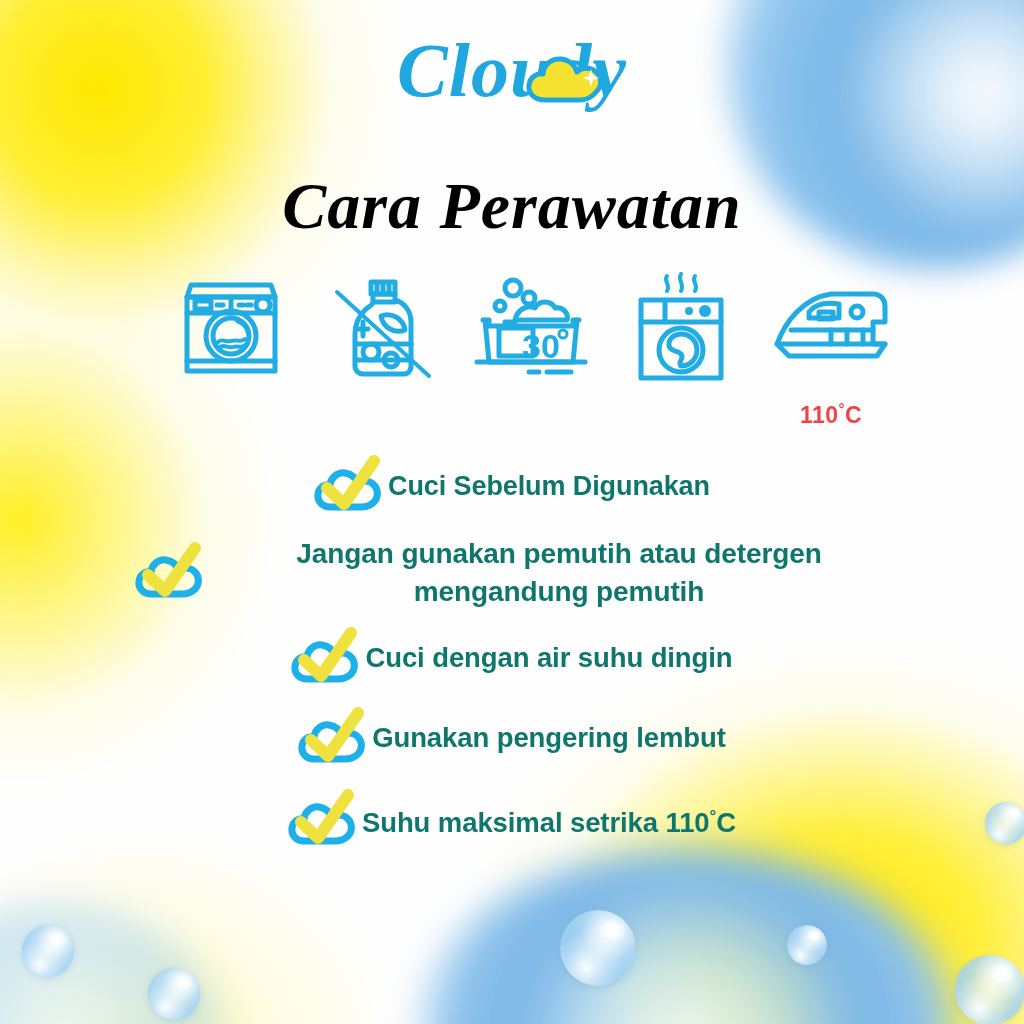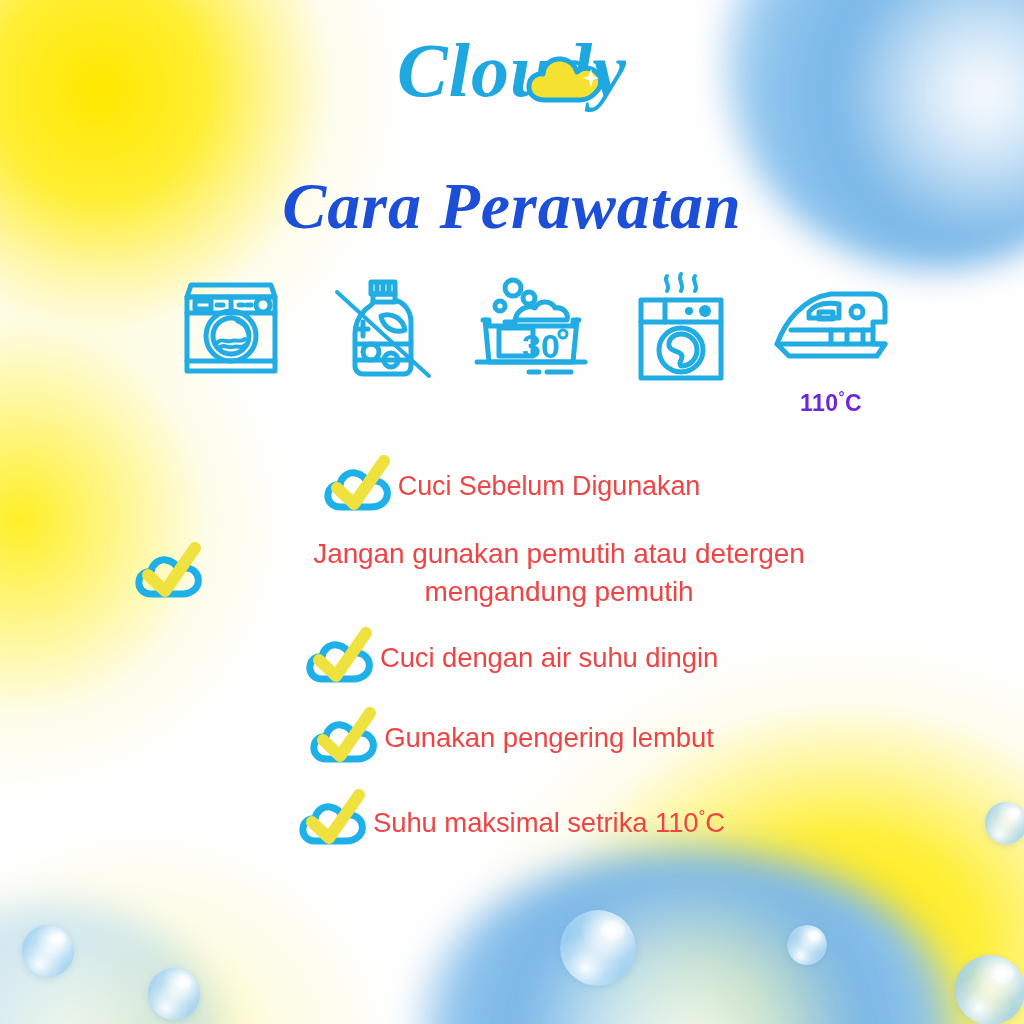--- a/index.html
+++ b/index.html
@@ -84,48 +84,48 @@
     font-size:21px;letter-spacing:6px;
     color:#2ba7e0;white-space:nowrap;
     padding-left:6px;
   }
   
   .title{
     position:absolute;left:0;right:0;top:168px;text-align:center;
     font-family:"Liberation Serif", serif;
     font-weight:bold;font-style:italic;
     font-size:66px;line-height:76px;
-    color:#1d4ed8;
+    color:#000000;
     letter-spacing:1px;
   }
   
   .icon-row{
     position:absolute;left:118px;right:80px;top:272px;
     display:flex;align-items:flex-start;justify-content:center;
   }
   .icon-cell{
     width:150px;display:flex;flex-direction:column;align-items:center;
   }
   .icon-box{height:112px;display:flex;align-items:center;justify-content:center;}
   .icon-caption{
-    margin-top:4px;font-size:23px;font-weight:bold;color:#6d28d9;
+    margin-top:16px;font-size:23px;font-weight:bold;color:#ef4444;
     letter-spacing:0.5px;
   }
   .icon-caption .deg{font-size:15px;vertical-align:super;}
   
   .checklist{
     position:absolute;left:0;right:0;top:455px;
   }
   .check-item{
     display:flex;align-items:center;justify-content:center;
     margin-bottom:14px;
   }
   .check-mark{flex:0 0 auto;width:74px;height:62px;position:relative;}
   .check-text{
-    font-size:27.5px;font-weight:normal;color:#ef4444;
+    font-size:27.5px;font-weight:bold;color:#0f766e;
     line-height:36px;
     letter-spacing:-0.1px;
     max-width:640px;
   }
   .check-text.center{text-align:center;}
   .check-text .deg{font-size:17px;vertical-align:super;}
   .it-1 .check-text{font-size:27px;}
   .it-2{margin-top:18px;margin-bottom:16px;gap:20px;}
   .it-2 .check-text{font-size:28px;line-height:38px;text-align:center;max-width:660px;}
   .it-3{margin-top:16px;}

